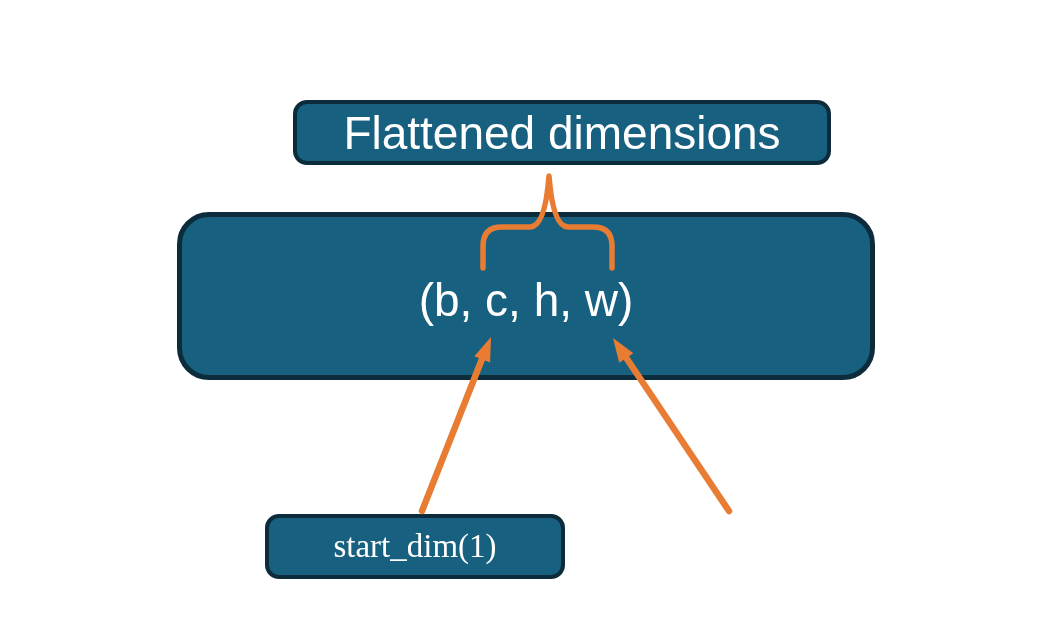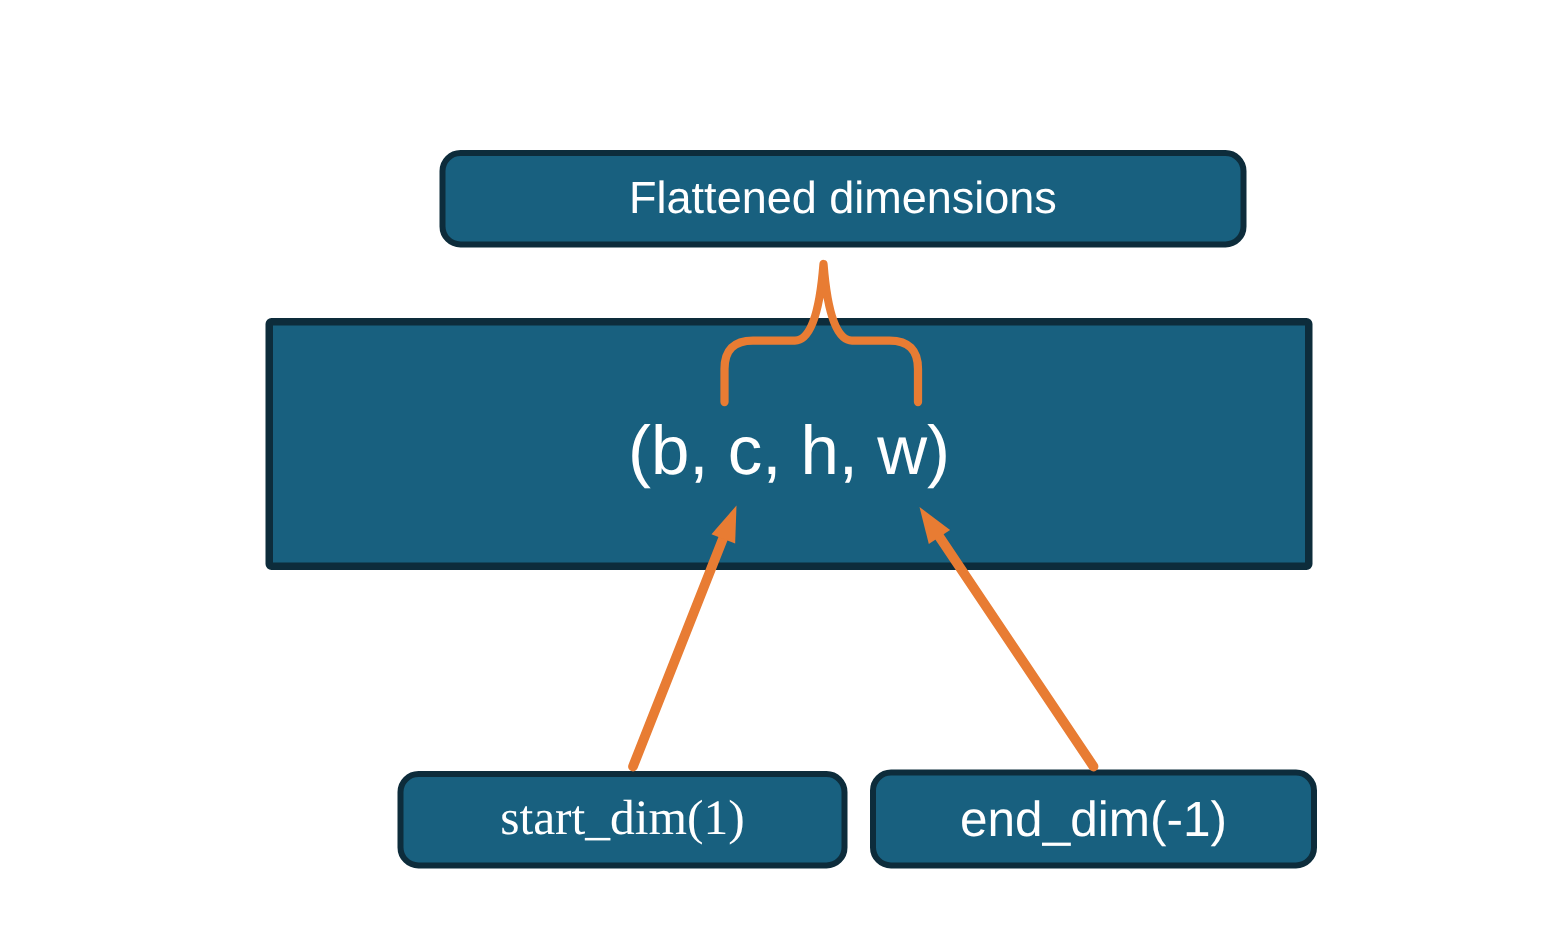--- a/index.html
+++ b/index.html
@@ -28,27 +28,27 @@
     border:4px solid var(--box-border);
     border-radius:14px;
     display:flex;
     align-items:center;
     justify-content:center;
     color:var(--text);
   }
   .box-top{
     left:293px; top:100px;
     width:538px; height:65px;
-    font-size:30px;
+    font-size:46px;
   }
   .box-big{
     left:177px; top:212px;
     width:698px; height:168px;
     border-width:5px;
-    border-radius:4px;
+    border-radius:32px;
     font-size:46px;
   }
   .box-big .label{ padding-top:8px; }
   .box-start{
     left:265px; top:514px;
     width:300px; height:65px;
     font-size:33px;
     font-family:Liberation Serif, serif;
   }
   .box-end{
@@ -90,23 +90,20 @@
   </div>
 
   <div class="box box-big">
     <span class="label">(b, c, h, w)</span>
   </div>
 
   <div class="box box-start">
     <span class="label">start_dim(1)</span>
   </div>
 
-  <div class="box box-end">
-    <span class="label">end_dim(-1)</span>
-  </div>
 
   <svg class="overlay" viewBox="0 0 1038 632" xmlns="http://www.w3.org/2000/svg">
 
     <path class="stroke-accent" d="M 483 268
              L 483 246
              Q 483 227 502 227
              L 530 227
              Q 545 227 549 176
              Q 553 227 568 227
              L 593 227

